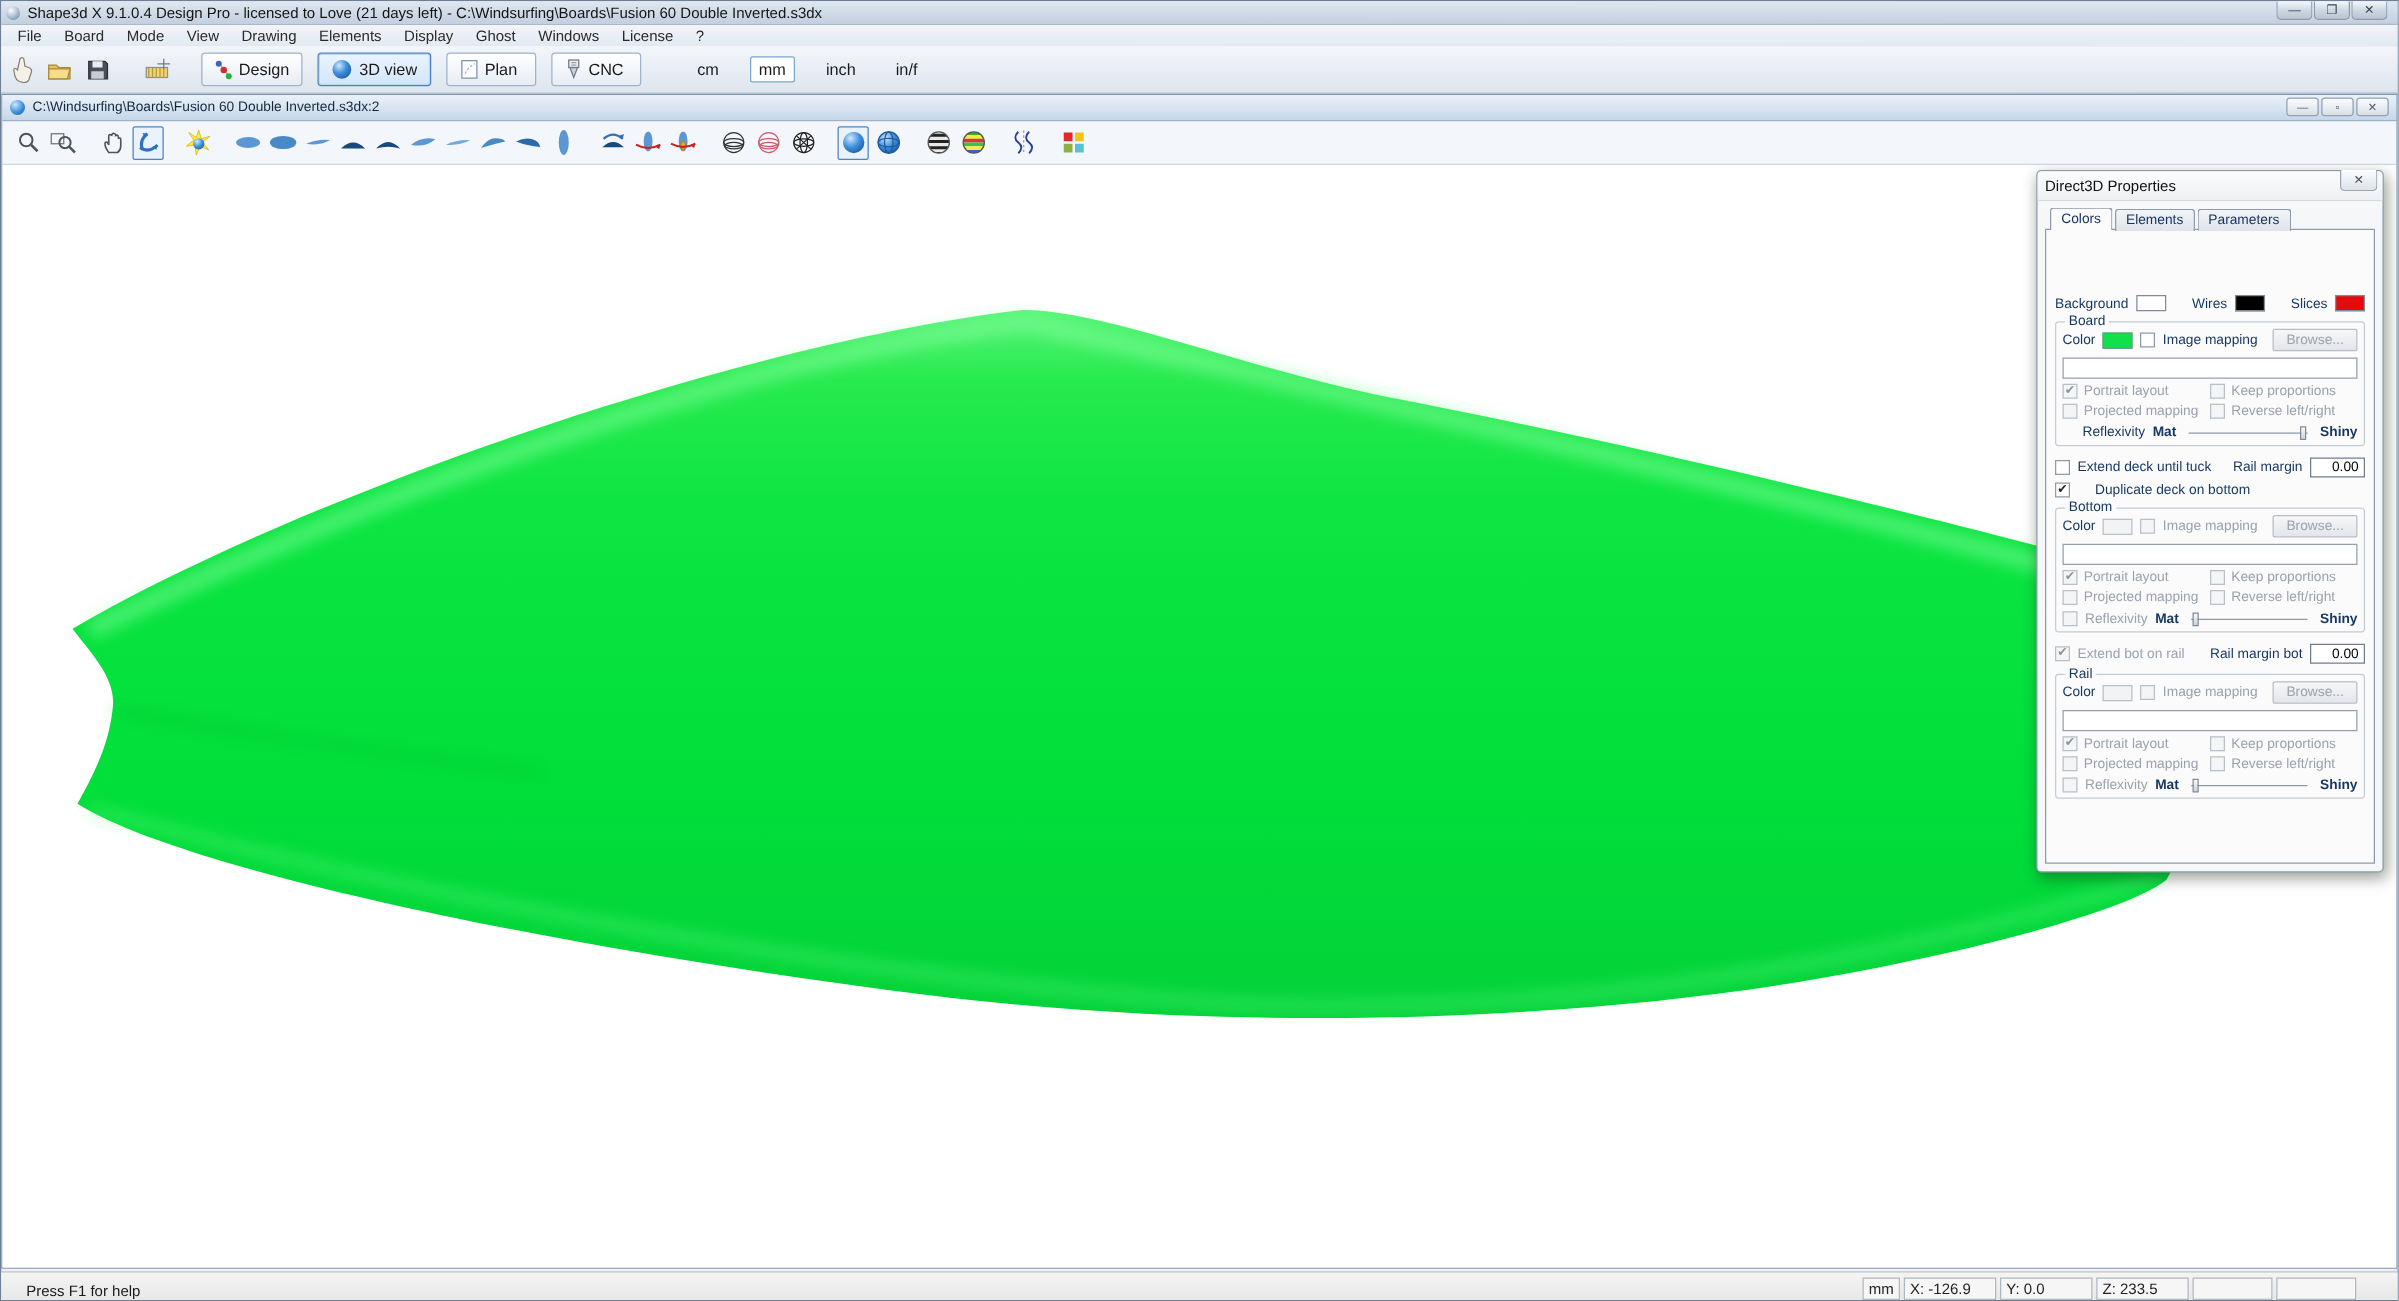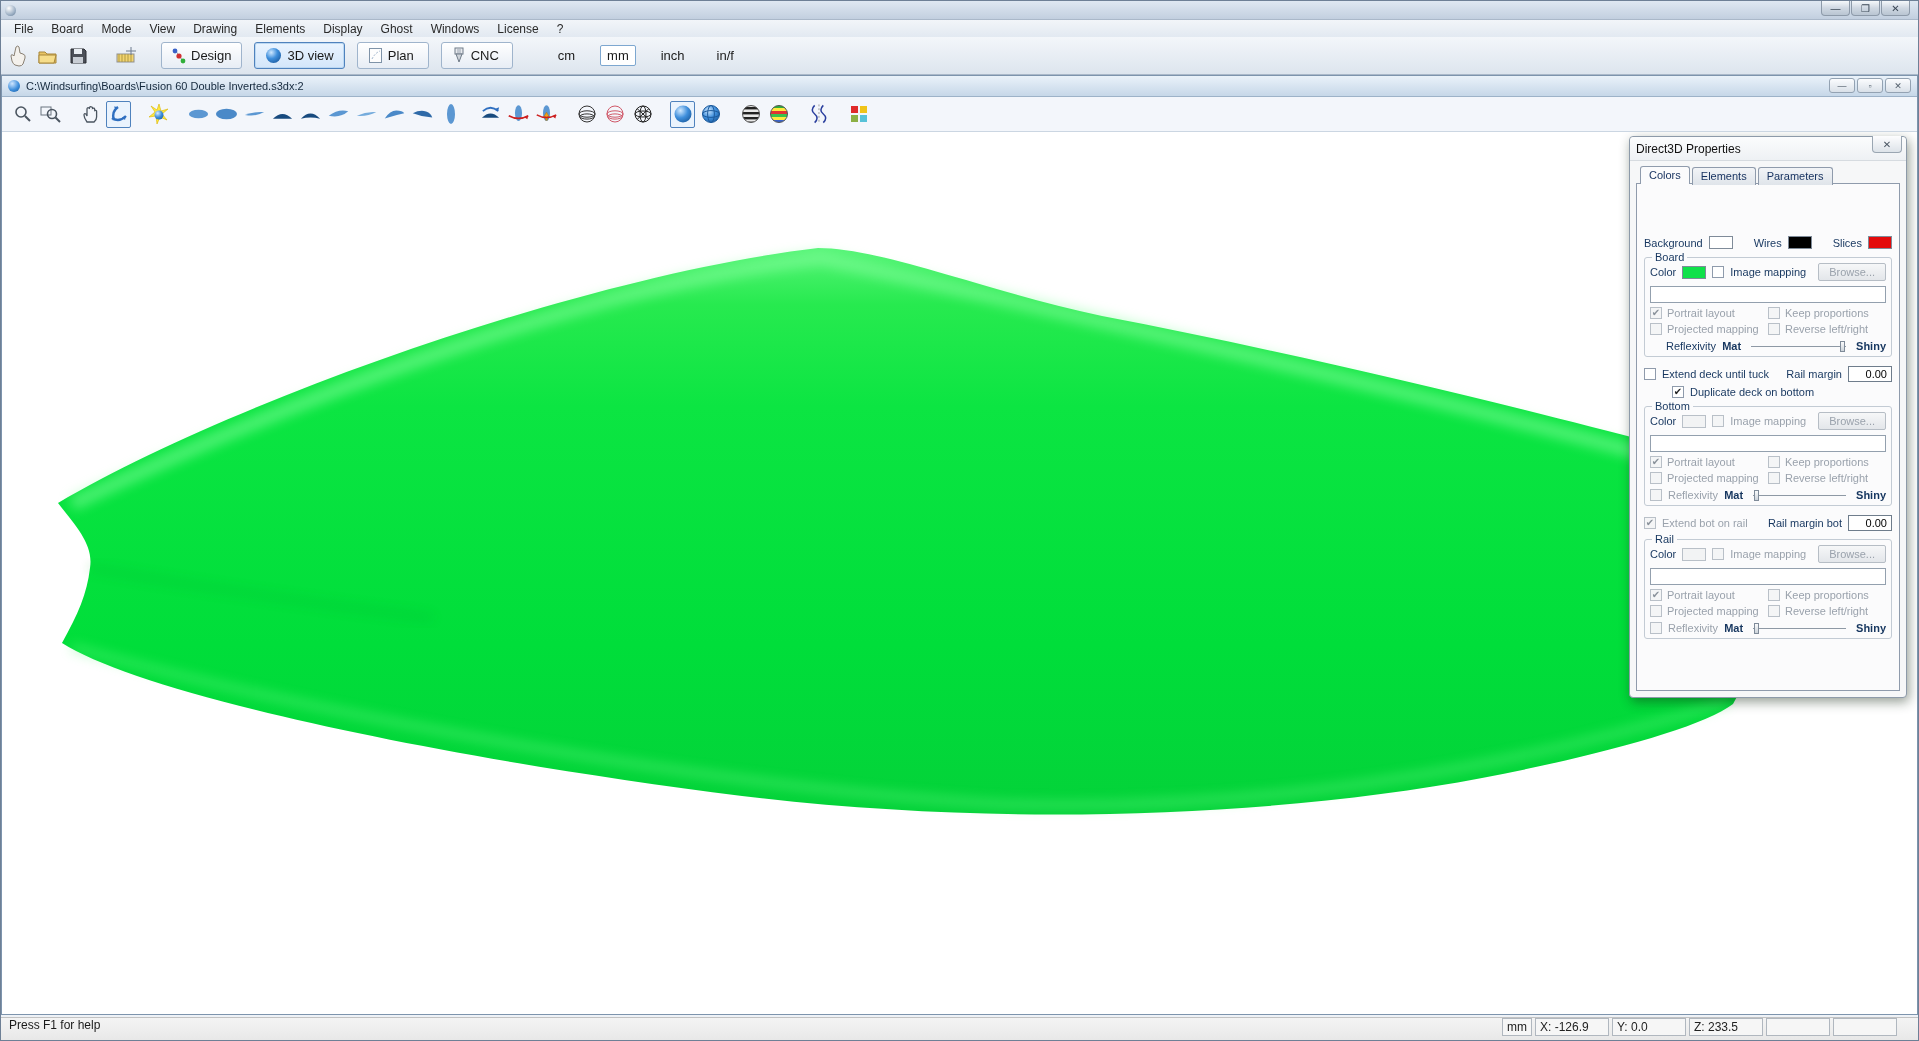--- a/index.html
+++ b/index.html
@@ -103,32 +103,33 @@
   .slider .track { position:absolute; left:0; right:0; top:5px; border-top:1px solid #8e99a5; }
   .slider .thumb { position:absolute; top:0; width:5px; height:11px; border:1px solid #7f8b99;
     background:linear-gradient(#fafbfc,#ccd3da); }
   .thumb.at-right { right:1px; } .thumb.at-left { left:1px; }
   .bold { font-weight:bold; }
   .fs11 { font-size:11px; }
 
   
   .statusgap { flex:0 0 2px; }
   .statusbar { flex:0 0 23px; height:23px; background:linear-gradient(#f4f4f4,#e8e8e8); border-top:1px solid #c2c2c2;
-    display:flex; align-items:flex-start; padding:0 8px; font-size:12px; }
+    display:flex; align-items:flex-end; padding:0 20px; font-size:12px; }
   .sbox { height:18px; border:1px solid #b0b7bf; background:#f6f6f6; display:flex; align-items:center;
     padding:0 4px; margin-left:3px; font-size:12px; color:#222; }
 </style>
 </head>
 <body>
 
 <div class="app">
   <div class="sky"></div>
 
   <div class="titlebar">
     <div class="app-icon"></div>
+    <div class="title-text">Shape3d X 9.1.0.4 Design Pro - licensed to Love (21 days left) - C:\Windsurfing\Boards\Fusion 60 Double Inverted.s3dx</div>
     <div class="win-controls">
       <div class="win-btn">—</div>
       <div class="win-btn">❐</div>
       <div class="win-btn">✕</div>
     </div>
   </div>
 
   <div class="menubar">
     <div class="menu-item">File</div>
     <div class="menu-item">Board</div>
@@ -540,21 +541,21 @@
                 <span class="navy bold">Shiny</span>
               </div>
             </div>
 
             <div class="row fs11" style="margin-top:9px; gap:6px;">
               <span class="cb"></span>
               <span class="navy">Extend deck until tuck</span>
               <span class="navy" style="margin-left:auto;">Rail margin</span>
               <input class="num" value="0.00" style="">
             </div>
-            <div class="row fs11" style="margin-top:4px; gap:6px;margin-left:28px;">
+            <div class="row fs11" style="margin-top:4px; gap:20px;">
               <span class="cb on"></span>
               <span class="navy">Duplicate deck on bottom</span>
             </div>
 
             <div class="group">
               <span class="legend navy">Bottom</span>
               <div class="row fs11" style="gap:6px;">
                 <span class="navy">Color</span>
                 <span class="sw dis"></span>
                 <span class="cb dis"></span>

